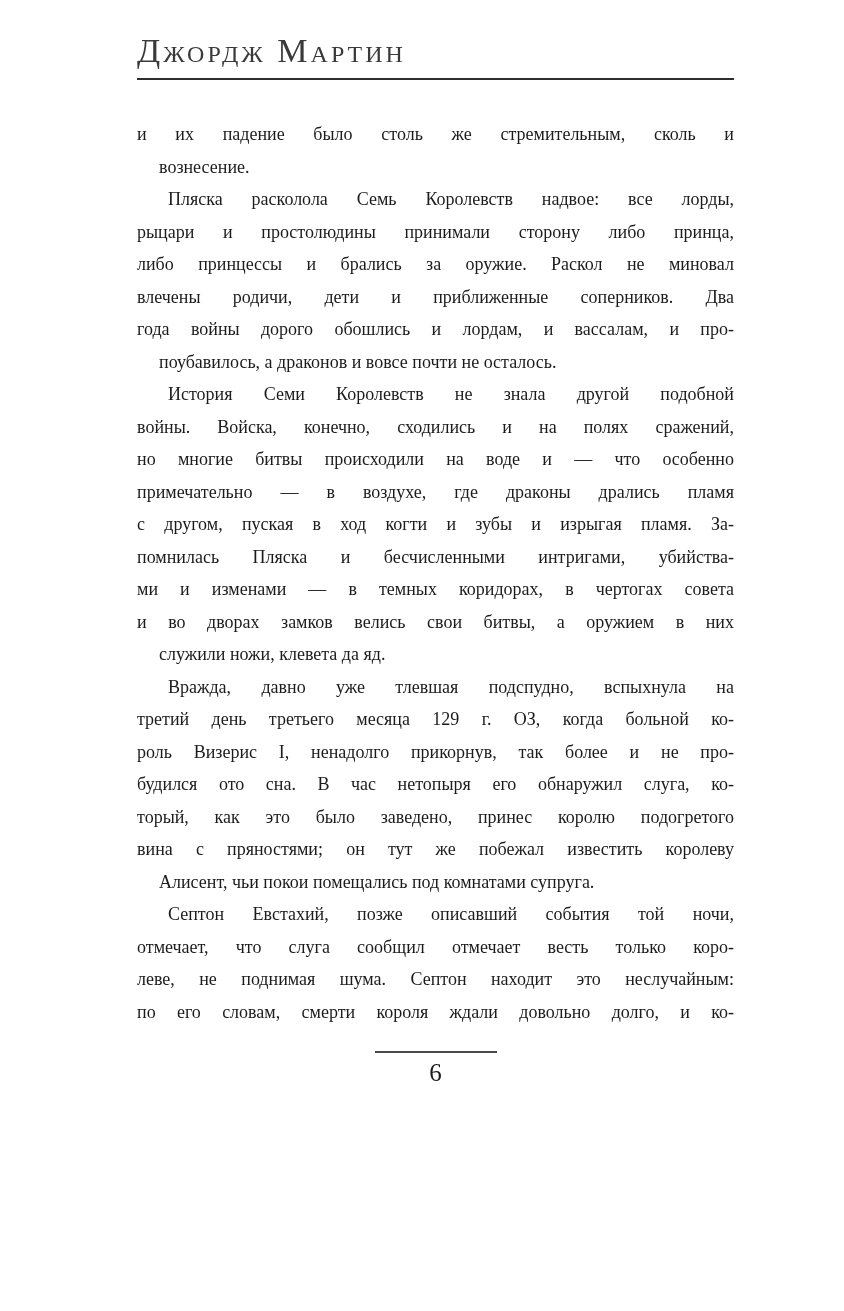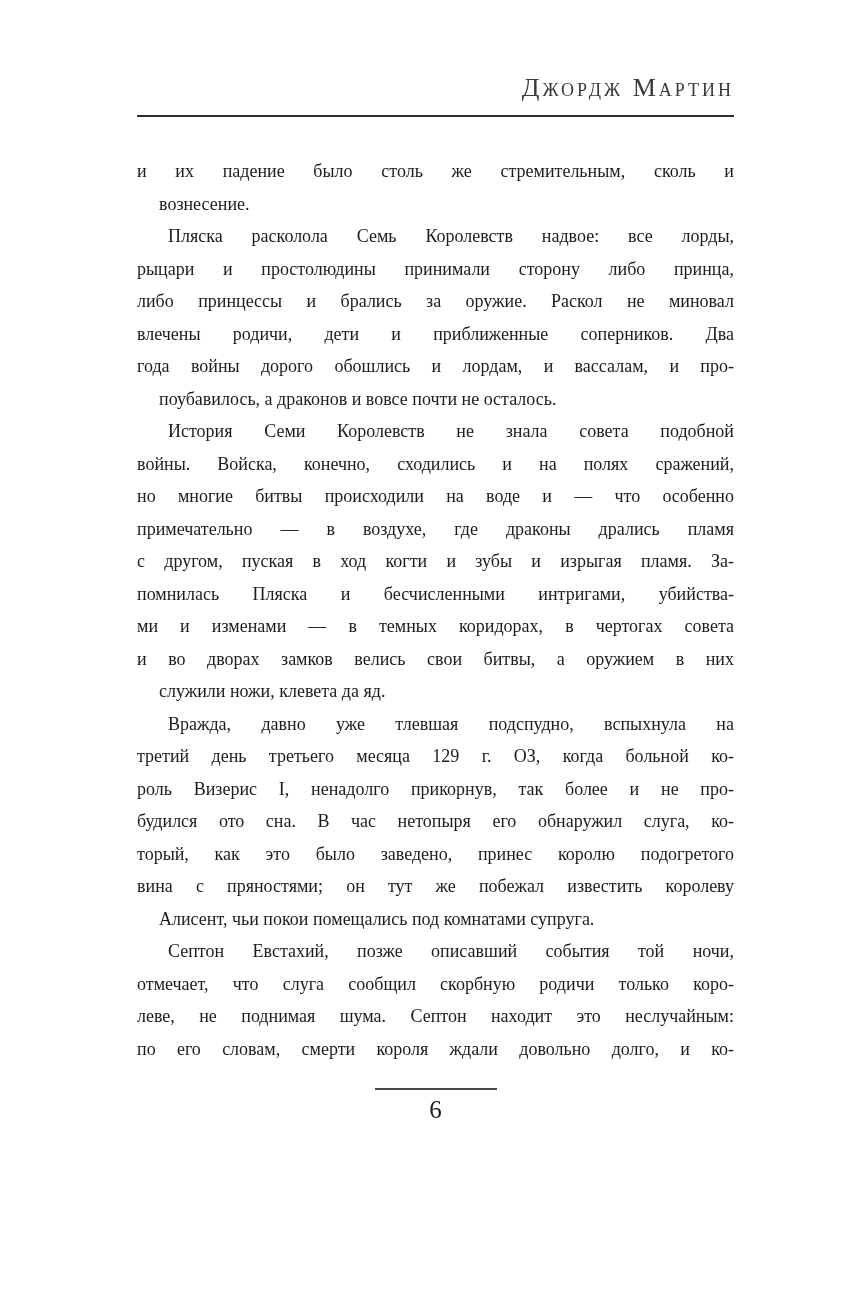--- a/index.html
+++ b/index.html
@@ -20,24 +20,24 @@
     font-family: "Liberation Serif", "DejaVu Serif", serif;
     color: var(--text);
   }
   .content {
     position: absolute;
     left: 137px;
     top: 0;
     width: 597px;
   }
   .running-header {
-    margin-top: 74px;
-    text-align: right;
+    margin-top: 37px;
+    text-align: left;
     font-variant: small-caps;
-    font-size: 26px;
+    font-size: 34px;
     line-height: 28px;
     letter-spacing: 3px;
     color: var(--header-text);
   }
   .header-rule {
     margin-top: 13px;
     height: 0;
     border: none;
     border-top: 2px solid var(--rule);
     width: 100%;
@@ -98,42 +98,42 @@
         </div>
         <div class="para">
           <div class="line indent">Пляска расколола Семь Королевств надвое: все лорды,</div>
           <div class="line">рыцари и простолюдины принимали сторону либо принца,</div>
           <div class="line">либо принцессы и брались за оружие. Раскол не миновал</div>
           <div class="line">влечены родичи, дети и приближенные соперников. Два</div>
           <div class="line">года войны дорого обошлись и лордам, и вассалам, и про-</div>
           <div class="line last">поубавилось, а драконов и вовсе почти не осталось.</div>
         </div>
         <div class="para">
-          <div class="line indent">История Семи Королевств не знала совета подобной</div>
+          <div class="line indent">История Семи Королевств не знала другой подобной</div>
           <div class="line">войны. Войска, конечно, сходились и на полях сражений,</div>
           <div class="line">но многие битвы происходили на воде и — что особенно</div>
           <div class="line">примечательно — в воздухе, где драконы дрались пламя</div>
           <div class="line">с другом, пуская в ход когти и зубы и изрыгая пламя. За-</div>
           <div class="line">помнилась Пляска и бесчисленными интригами, убийства-</div>
           <div class="line">ми и изменами — в темных коридорах, в чертогах совета</div>
           <div class="line">и во дворах замков велись свои битвы, а оружием в них</div>
           <div class="line last">служили ножи, клевета да яд.</div>
         </div>
         <div class="para">
           <div class="line indent">Вражда, давно уже тлевшая подспудно, вспыхнула на</div>
           <div class="line">третий день третьего месяца 129 г. ОЗ, когда больной ко-</div>
           <div class="line">роль Визерис I, ненадолго прикорнув, так более и не про-</div>
           <div class="line">будился ото сна. В час нетопыря его обнаружил слуга, ко-</div>
           <div class="line">торый, как это было заведено, принес королю подогретого</div>
           <div class="line">вина с пряностями; он тут же побежал известить королеву</div>
           <div class="line last">Алисент, чьи покои помещались под комнатами супруга.</div>
         </div>
         <div class="para">
           <div class="line indent">Септон Евстахий, позже описавший события той ночи,</div>
-          <div class="line">отмечает, что слуга сообщил скорбную родичи только коро-</div>
+          <div class="line">отмечает, что слуга сообщил отмечает весть только коро-</div>
           <div class="line">леве, не поднимая шума. Септон находит это неслучайным:</div>
           <div class="line">по его словам, смерти короля ждали довольно долго, и ко-</div>
         </div>
       </div>
 
     <div class="page-footer">
       <hr class="footer-rule">
       <div class="page-number">6</div>
     </div>
 

